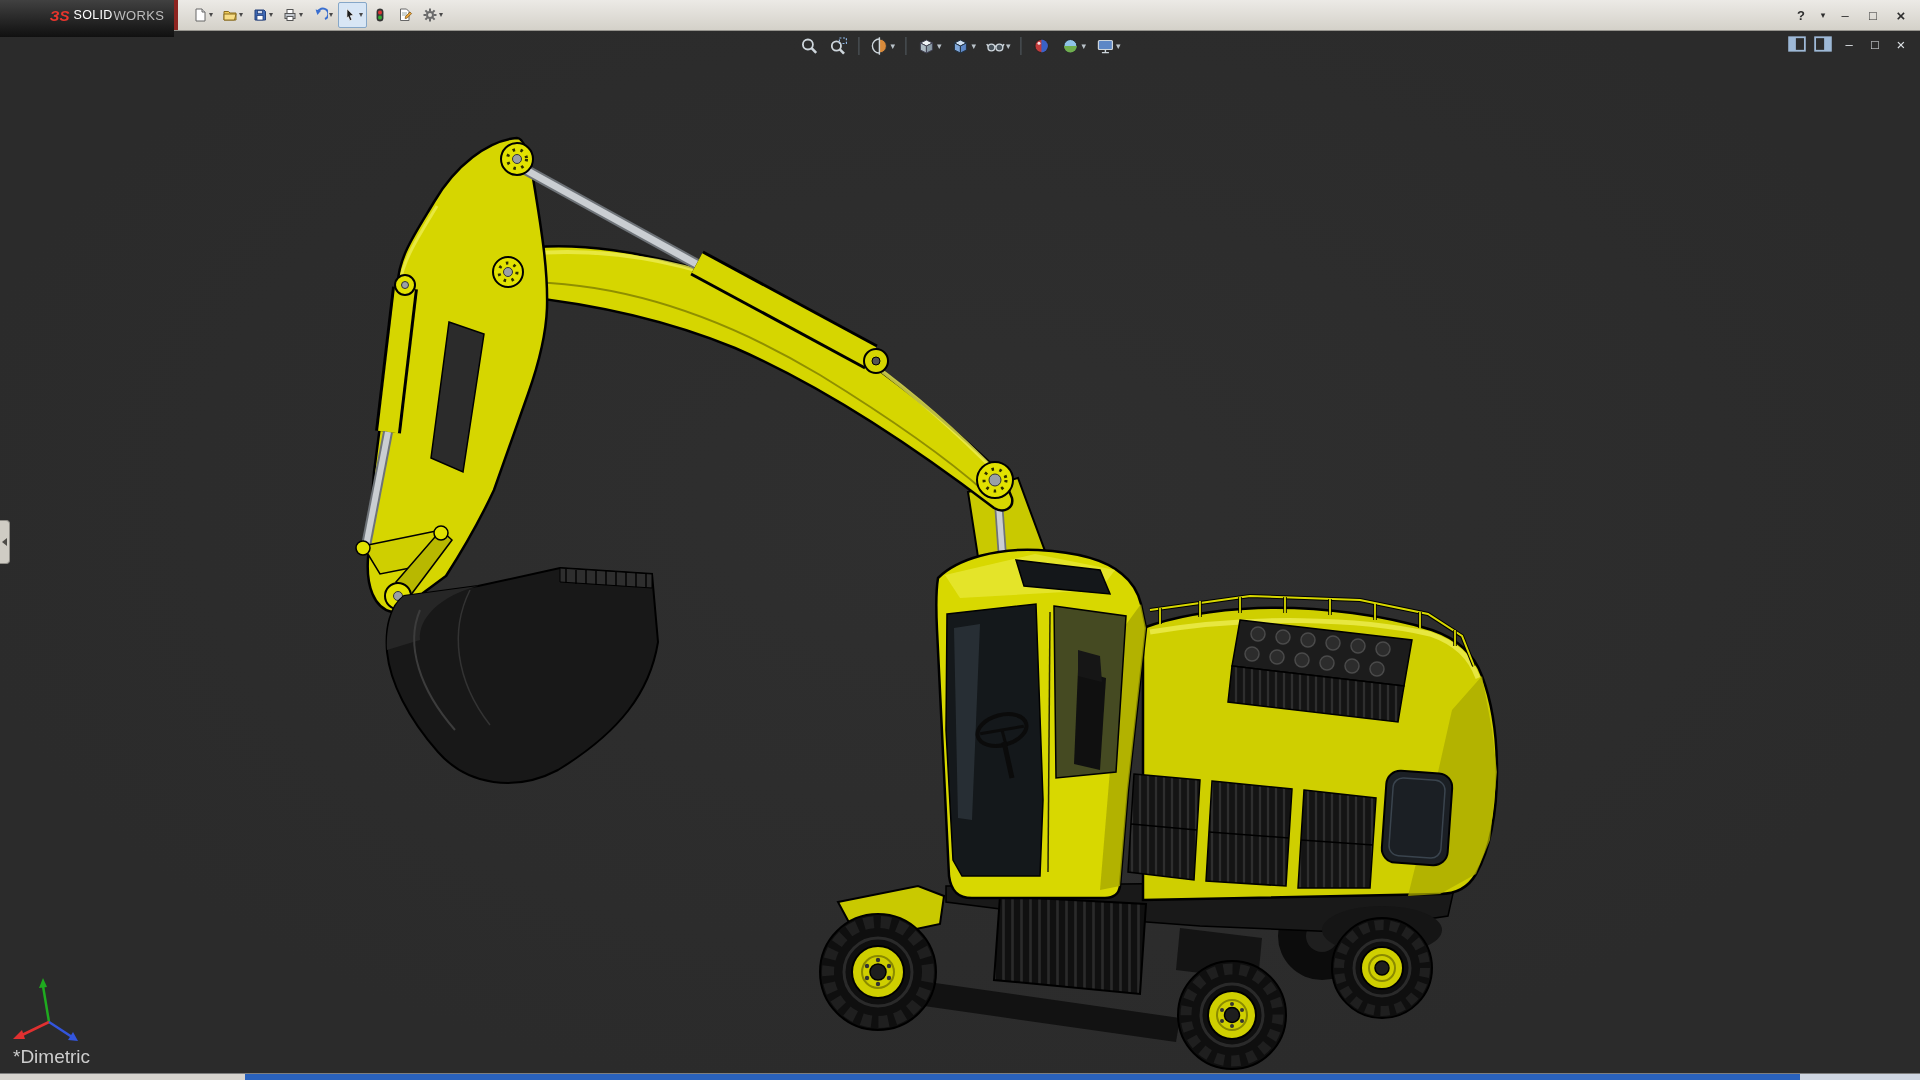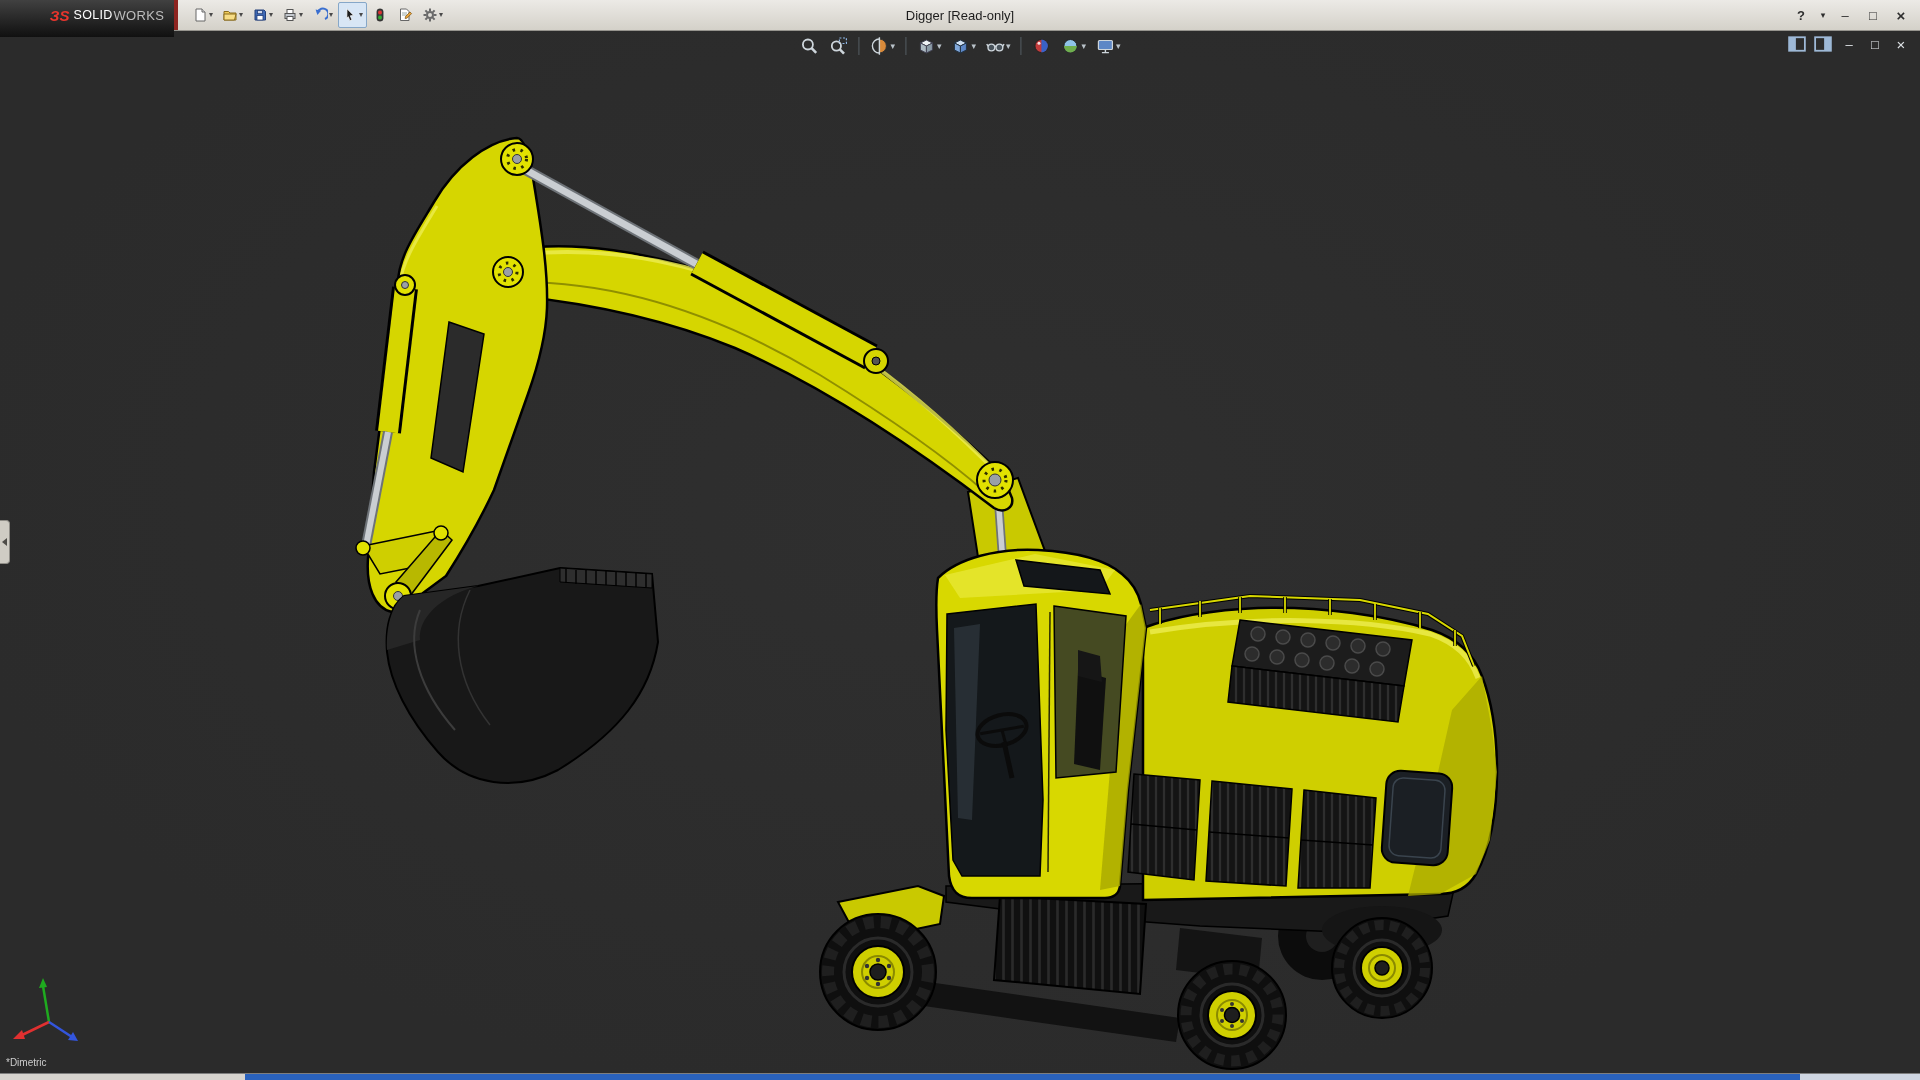--- a/index.html
+++ b/index.html
@@ -38,21 +38,21 @@
   .docctl{position:absolute;top:6px;right:10px;display:flex;align-items:center;gap:8px;z-index:10;}
   .docbtn{color:#dfe3e7;font-size:13px;line-height:1;display:flex;align-items:center;justify-content:center;
     width:18px;height:16px;}
   
   .fm-tab{position:absolute;left:0;top:490px;width:9px;height:42px;background:#cfccc4;
     border:1px solid #8f8d87;border-left:none;border-radius:0 4px 4px 0;z-index:10;
     display:flex;align-items:center;justify-content:center;}
   .fm-tab i{display:block;width:0;height:0;border-top:4px solid transparent;border-bottom:4px solid transparent;
     border-right:5px solid #4e4c48;}
   
-  .orient{position:absolute;left:6px;bottom:6px;color:#cdcdcd;font-size:10px;z-index:10;}
+  .orient{position:absolute;left:13px;bottom:6px;color:#cdcdcd;font-size:19px;z-index:10;}
   
   .strip{position:absolute;left:0;bottom:0;width:1920px;height:6px;display:flex;z-index:30;
     border-top:1px solid #7e7e7e;}
   .strip .sl{width:245px;height:100%;}
   .strip .sm{flex:1;height:100%;}
   .strip .sr{width:120px;height:100%;}
 </style>
 </head>
 <body>
 
@@ -134,21 +134,20 @@
           <line x1="3.4" y1="3.4" x2="5.2" y2="5.2"></line>
             <line x1="10.8" y1="10.8" x2="12.6" y2="12.6"></line>
           <line x1="12.6" y1="3.4" x2="10.8" y2="5.2"></line>
             <line x1="3.4" y1="12.6" x2="5.2" y2="10.8"></line>
         </g>
       </svg>
       <span class="dd">▾</span>
     </div>
   </div>
 
-  <div class="tb-title">Digger [Read-only]</div>
 
   <div class="tb-right">
     <div class="winbtn q">?</div>
     <div class="winbtn" style="width:12px;font-size:9px;">▾</div>
     <div class="winbtn">–</div>
     <div class="winbtn">□</div>
     <div class="winbtn" style="font-size:15px;font-weight:bold;">×</div>
   </div>
 </div>
 

